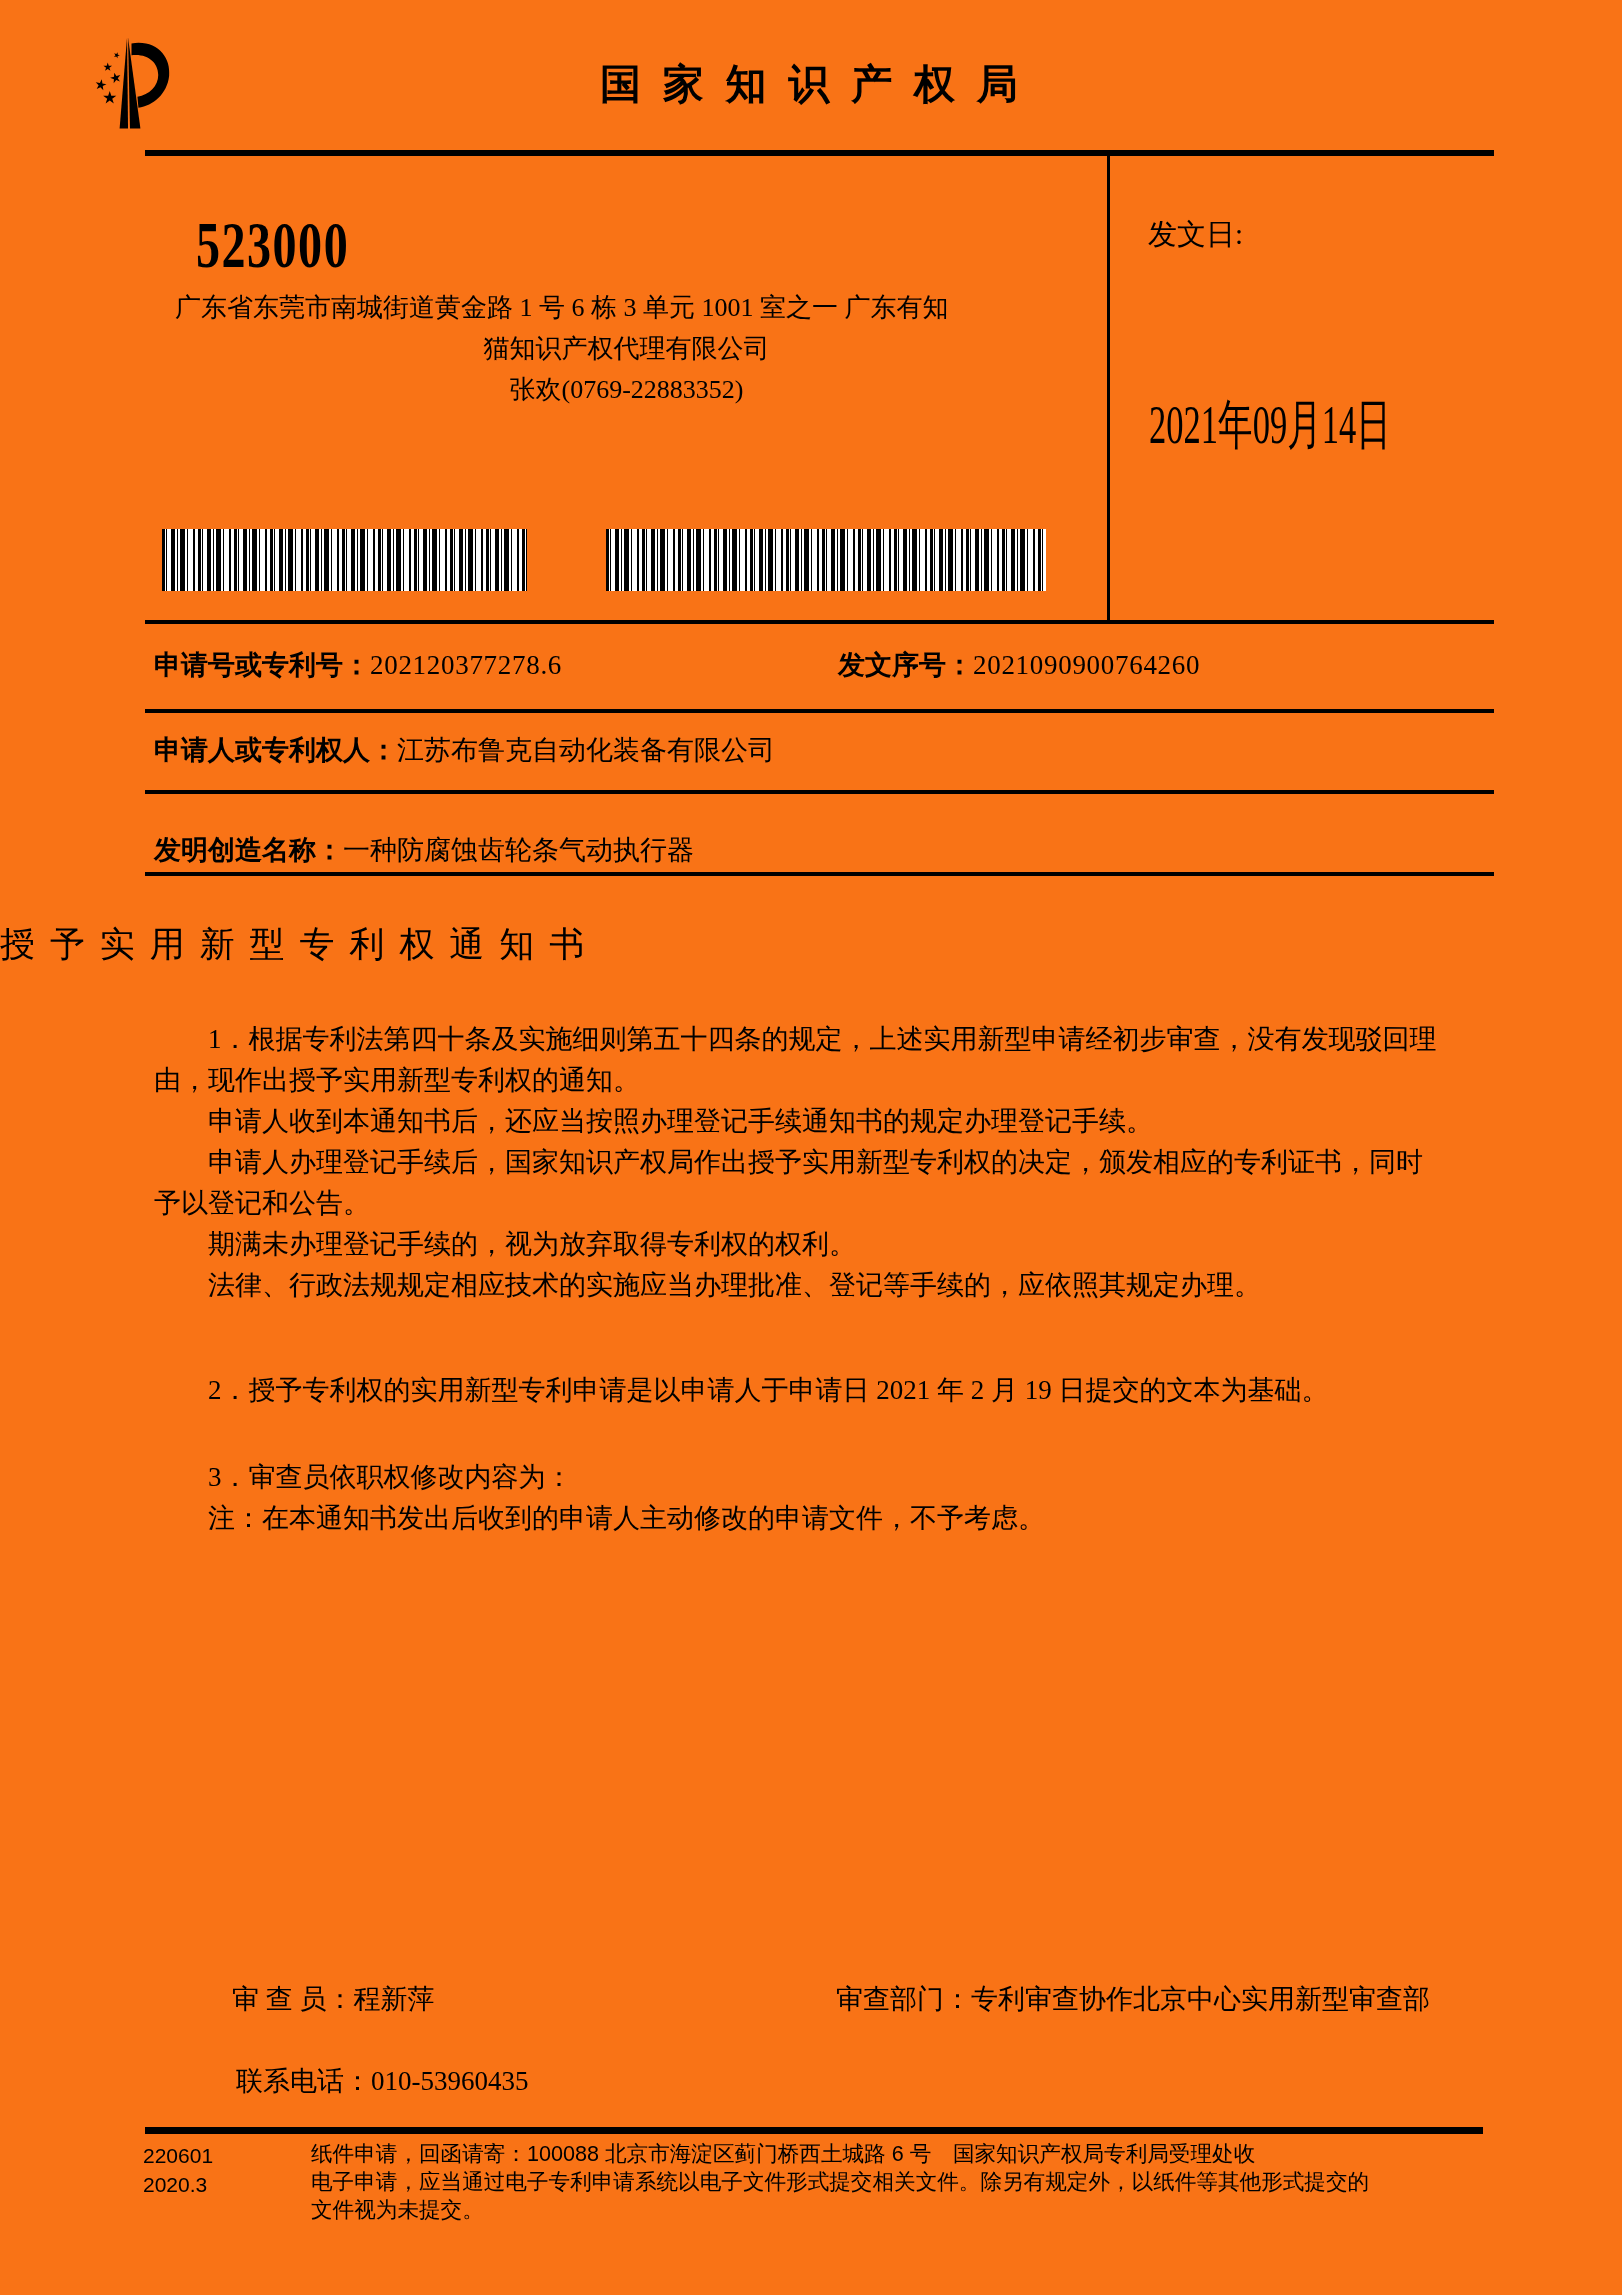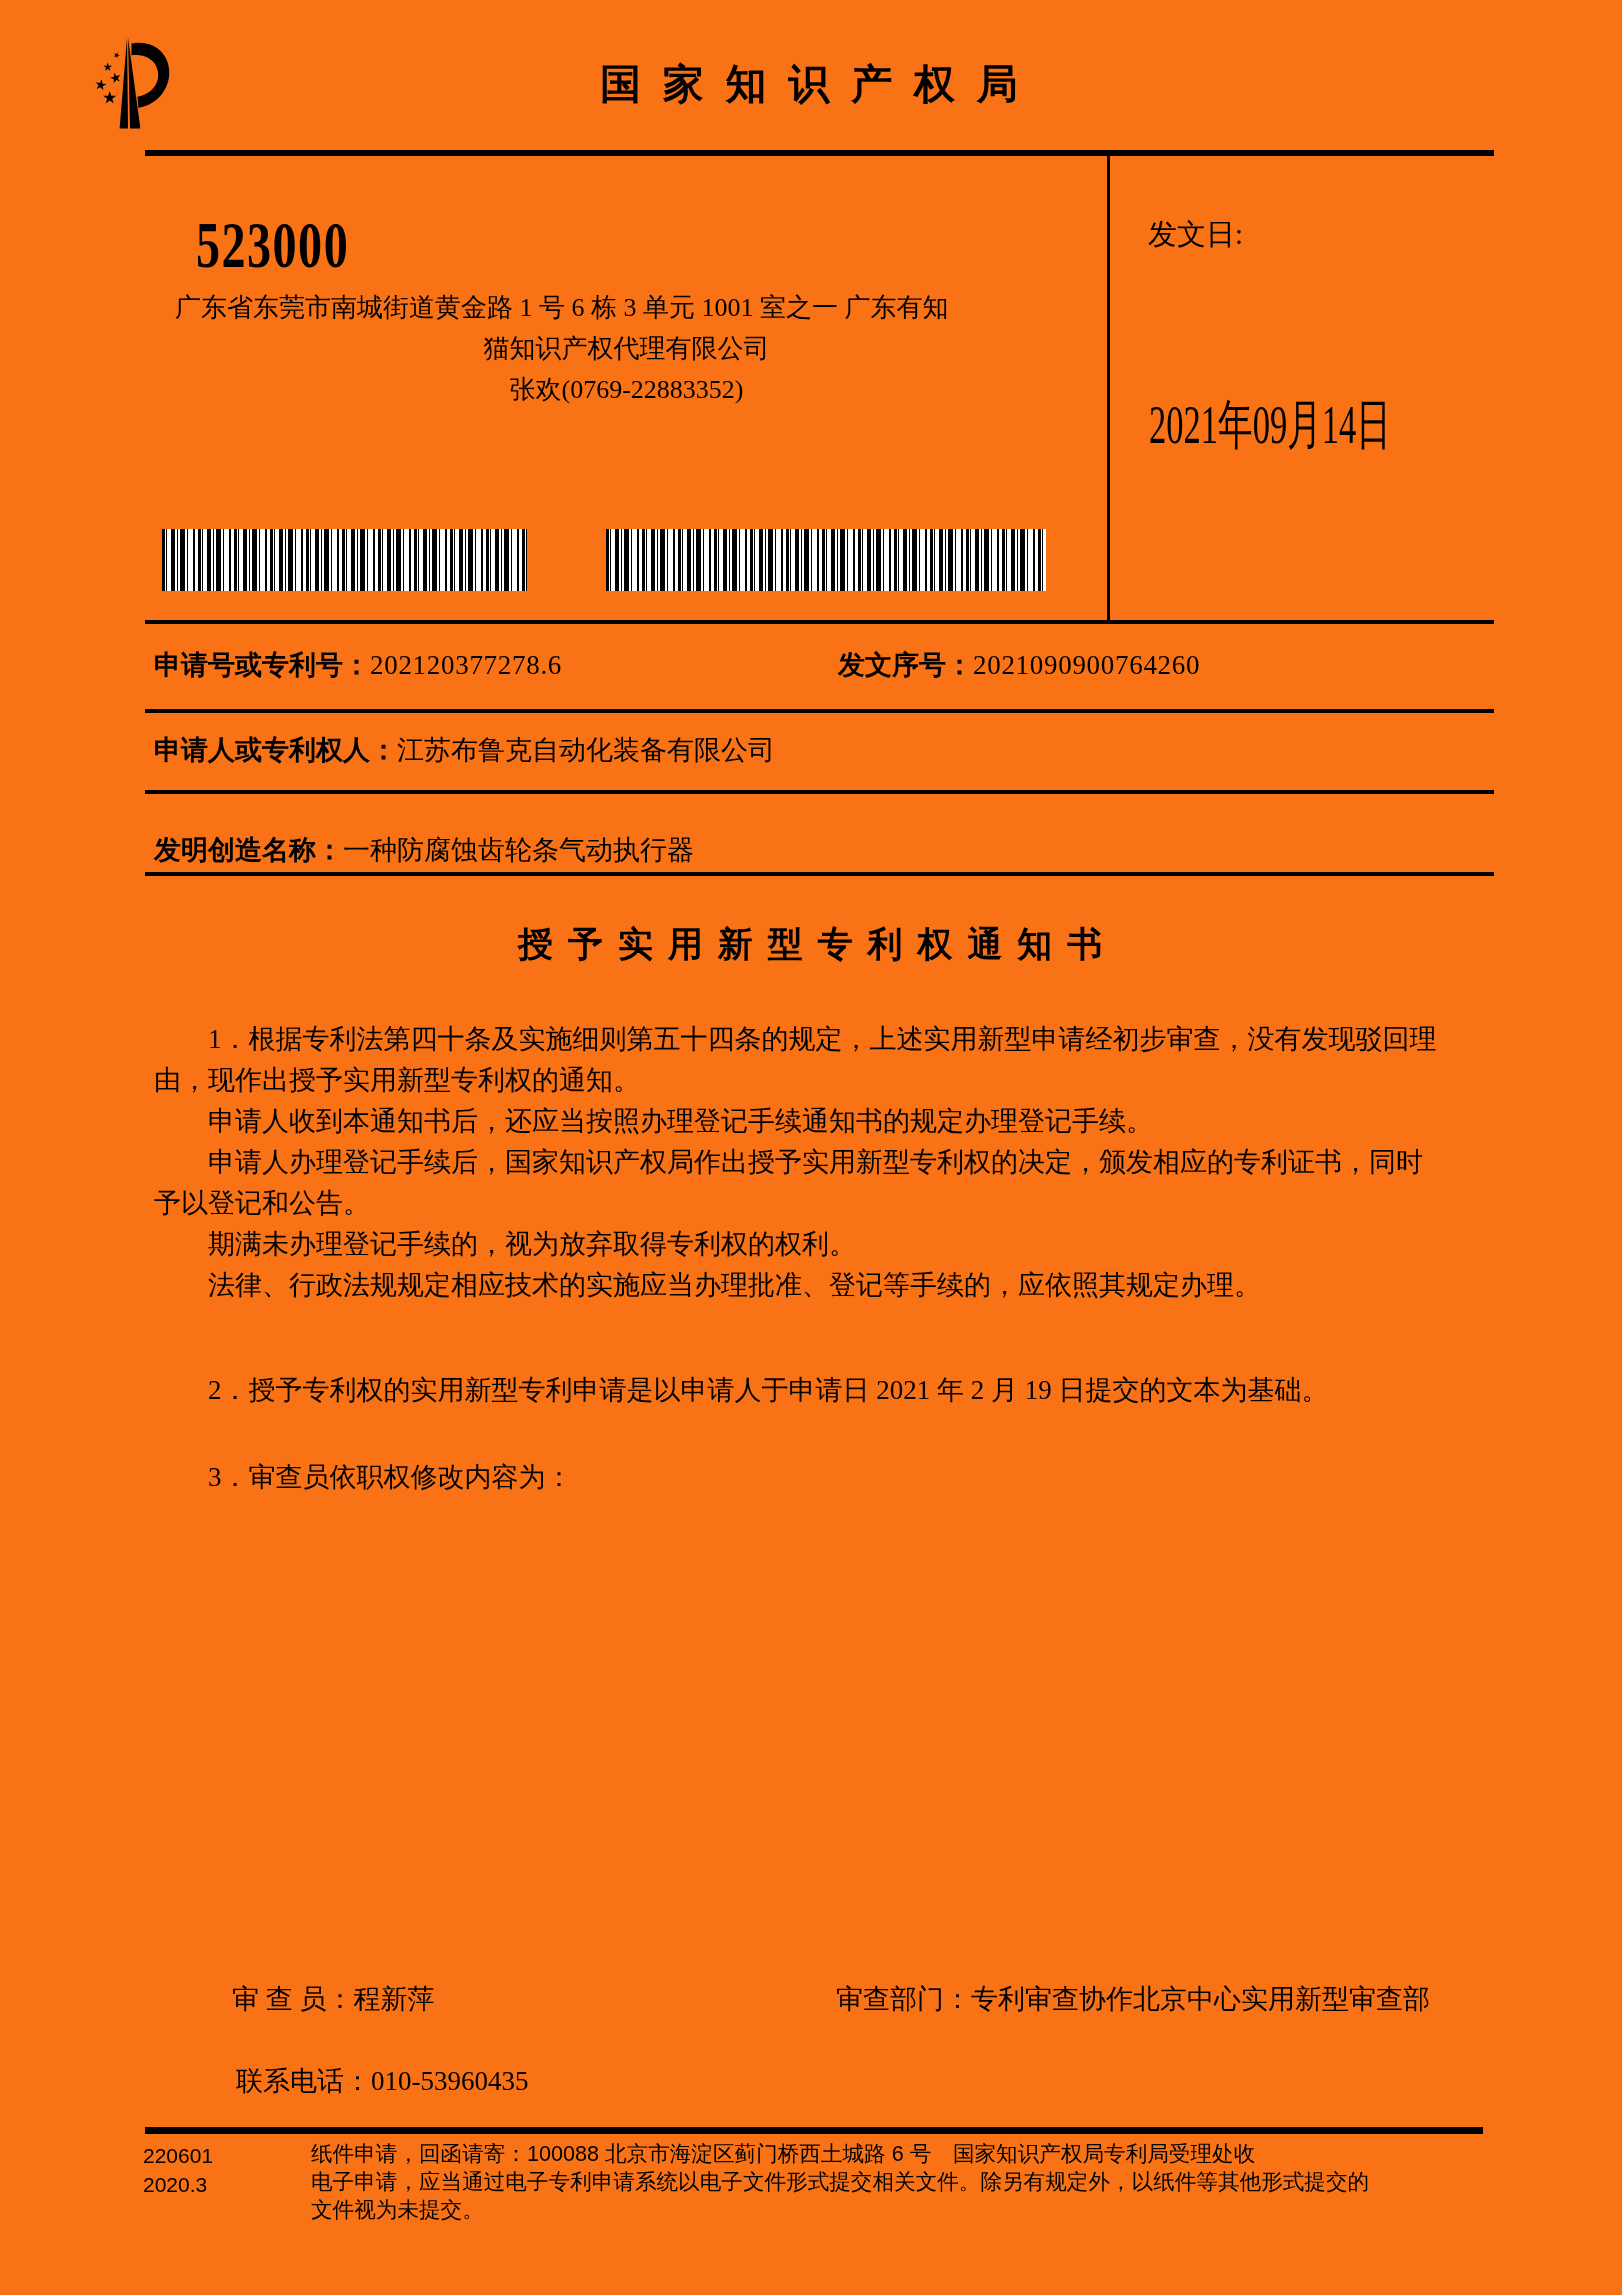--- a/index.html
+++ b/index.html
@@ -44,22 +44,22 @@
   .hl-1{top:620px;} .hl-2{top:709px;} .hl-3{top:790px;} .hl-4{top:872px;}
   .info-row{position:absolute;left:154px;width:1335px;font-size:27px;white-space:nowrap;}
   .row-numbers{top:647px;}
   .row-applicant{top:732px;}
   .row-invention{top:814px;margin-top:18px;}
   .lbl{font-family:"Liberation Sans","DejaVu Sans",sans-serif;font-weight:bold;}
   .val-bold{font-weight:normal;letter-spacing:0.7px;margin-top:12px;}
   .serial-cell{position:absolute;left:684px;top:0;}
   
   .notice-title{
-    position:absolute;left:0;top:921px;width:100%;text-align:center;
-    font-family:"Liberation Sans","DejaVu Sans",sans-serif;font-weight:bold;
+    position:absolute;left:0;top:921px;width:100%;
+    font-family:"Liberation Sans","DejaVu Sans",sans-serif;font-weight:normal;
     font-size:35px;letter-spacing:2.6px;
   }
   .body-text{position:absolute;left:154px;top:1019px;width:1336px;font-size:27px;}
   .body-text .ln{line-height:41px;min-height:41px;}
   .body-text .ind{text-indent:2em;}
   .body-text .g1{margin-top:64px;}
   .body-text .g2{margin-top:46px;}
   
   .sig-row{position:absolute;left:0;top:1981px;width:1623px;font-size:27px;}
   .sig-examiner{position:absolute;left:232px;top:0;white-space:nowrap;}
@@ -129,20 +129,21 @@
   <div class="body-text">
     <div class="ln ind">1．根据专利法第四十条及实施细则第五十四条的规定，上述实用新型申请经初步审查，没有发现驳回理</div>
     <div class="ln">由，现作出授予实用新型专利权的通知。</div>
     <div class="ln ind">申请人收到本通知书后，还应当按照办理登记手续通知书的规定办理登记手续。</div>
     <div class="ln ind">申请人办理登记手续后，国家知识产权局作出授予实用新型专利权的决定，颁发相应的专利证书，同时</div>
     <div class="ln">予以登记和公告。</div>
     <div class="ln ind">期满未办理登记手续的，视为放弃取得专利权的权利。</div>
     <div class="ln ind">法律、行政法规规定相应技术的实施应当办理批准、登记等手续的，应依照其规定办理。</div>
     <div class="ln ind g1">2．授予专利权的实用新型专利申请是以申请人于申请日 2021 年 2 月 19 日提交的文本为基础。</div>
     <div class="ln ind g2">3．审查员依职权修改内容为：</div>
+    <div class="ln ind">注：在本通知书发出后收到的申请人主动修改的申请文件，不予考虑。</div>
   </div>
 
   <div class="sig-row">
     <span class="sig-examiner">
       <span>审 查 员：</span><span>程新萍</span>
     </span>
     <span class="sig-dept">
       <span>审查部门：</span><span>专利审查协作北京中心实用新型审查部</span>
     </span>
   </div>

